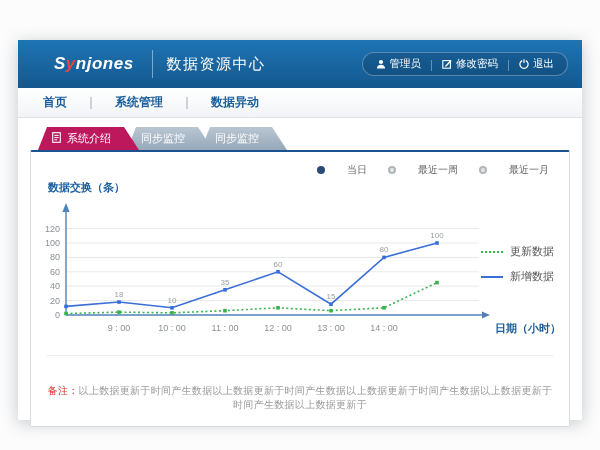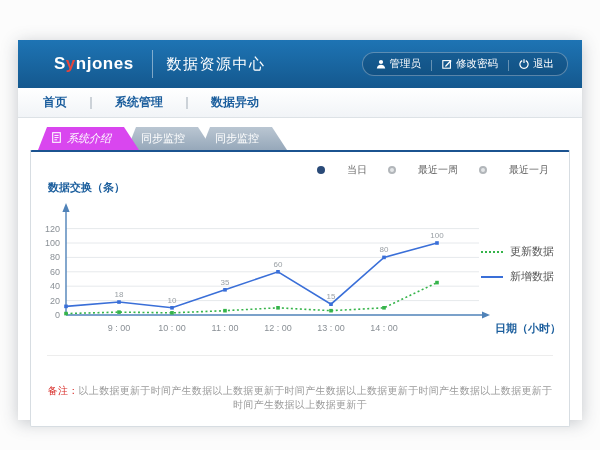--- a/index.html
+++ b/index.html
@@ -12,21 +12,21 @@
   .window {
     position: absolute; left: 18px; top: 40px; width: 564px; height: 380px;
     background: #fff; box-shadow: 0 3px 16px rgba(50,60,75,.28);
   }
   
   .header {
     height: 48px; background: linear-gradient(#1e74b4, #14588e);
     display: flex; align-items: center; padding: 0 14px; color: #fff;
   }
   .logo-block { text-align: center; line-height: 1.15; margin: 0 4px 0 22px; }
-  .logo-en { font-size: 17px; font-weight: bold; letter-spacing: .5px; }
+  .logo-en { font-size: 17px; font-weight: bold; font-style: italic; letter-spacing: .5px; }
   .logo-accent { color: #e8453c; }
   .logo-cn { font-size: 12.5px; font-weight: bold; letter-spacing: 3px; }
   .header-divider { width: 1px; height: 28px; background: rgba(255,255,255,.45); margin: 0 14px; }
   .app-title { font-size: 15px; letter-spacing: 1.5px; }
   .user-pill {
     margin-left: auto; display: flex; align-items: flex-end; gap: 10px;
     background: rgba(0,20,45,.18); border: 1px solid rgba(255,255,255,.3);
     border-radius: 13px; padding: 4px 13px; font-size: 10.5px;
   }
   .user-item { display: flex; align-items: center; gap: 4px; cursor: pointer; white-space: nowrap; }
@@ -40,21 +40,21 @@
   .nav-item { font-size: 12px; font-weight: bold; color: #1b5e9d; padding: 0 23px; cursor: pointer; }
   .nav-sep { width: 1px; height: 12px; background: #ccd2d8; }
   
   .page-body { padding: 9px 12px 0; }
   .tabs { display: flex; margin-left: 8px; height: 23px; position: relative; z-index: 2; }
   .tab {
     height: 23px; color: #fff; font-size: 11px; padding: 0 28px 0 14px; margin-right: -12px;
     display: flex; align-items: center; gap: 6px; cursor: pointer;
     clip-path: polygon(9px 0, calc(100% - 15px) 0, 100% 100%, 0 100%);
   }
-  .tab.active { background: #d946ef; position: relative; z-index: 3; font-style: italic; }
+  .tab.active { background: #be185d; position: relative; z-index: 3; }
   .tab.inactive { background: linear-gradient(#bac6d2, #96a8ba); z-index: 1; }
   .tab.inactive:last-child { z-index: 0; }
   .panel {
     background: #fff; border: 1px solid #d7dde2; border-top: 2px solid #1b5390;
     border-radius: 2px; position: relative; padding-bottom: 10px;
   }
   
   .radios { position: absolute; top: 11px; right: 20px; display: flex; gap: 21px; align-items: center; }
   .radio { display: flex; align-items: center; gap: 22px; font-size: 10px; color: #666; cursor: pointer; }
   .dot { width: 8px; height: 8px; border-radius: 50%; }

